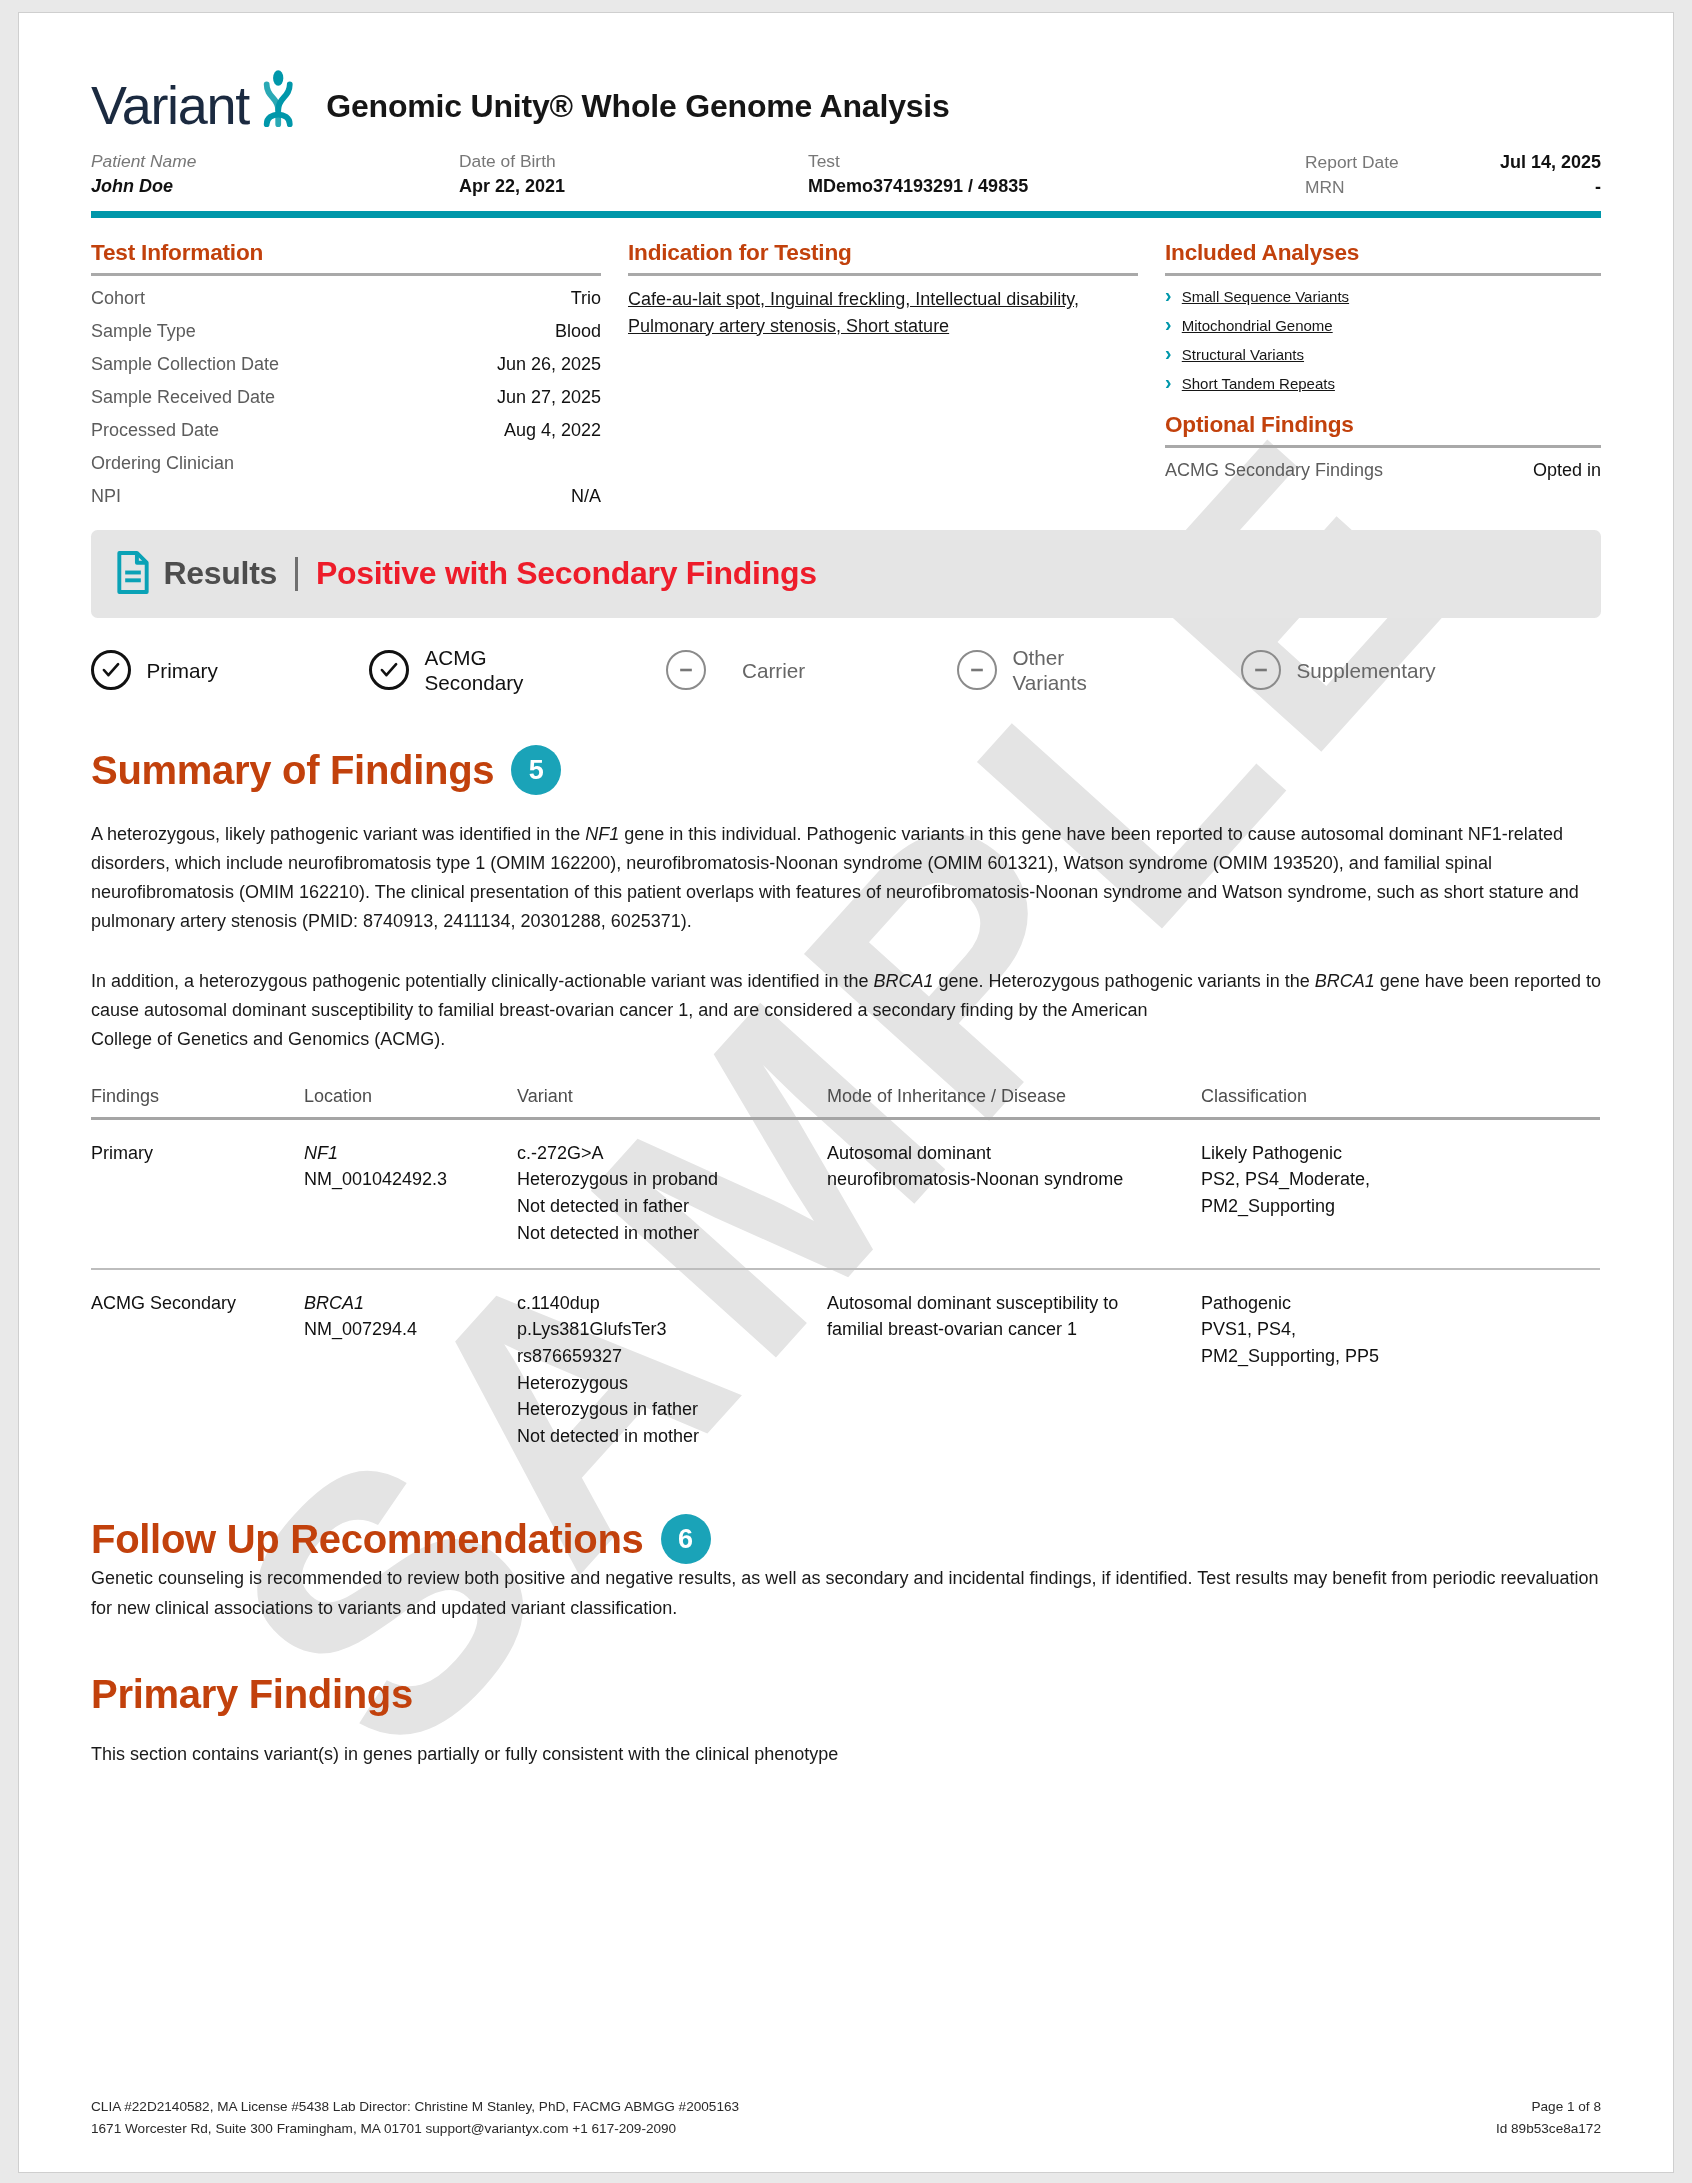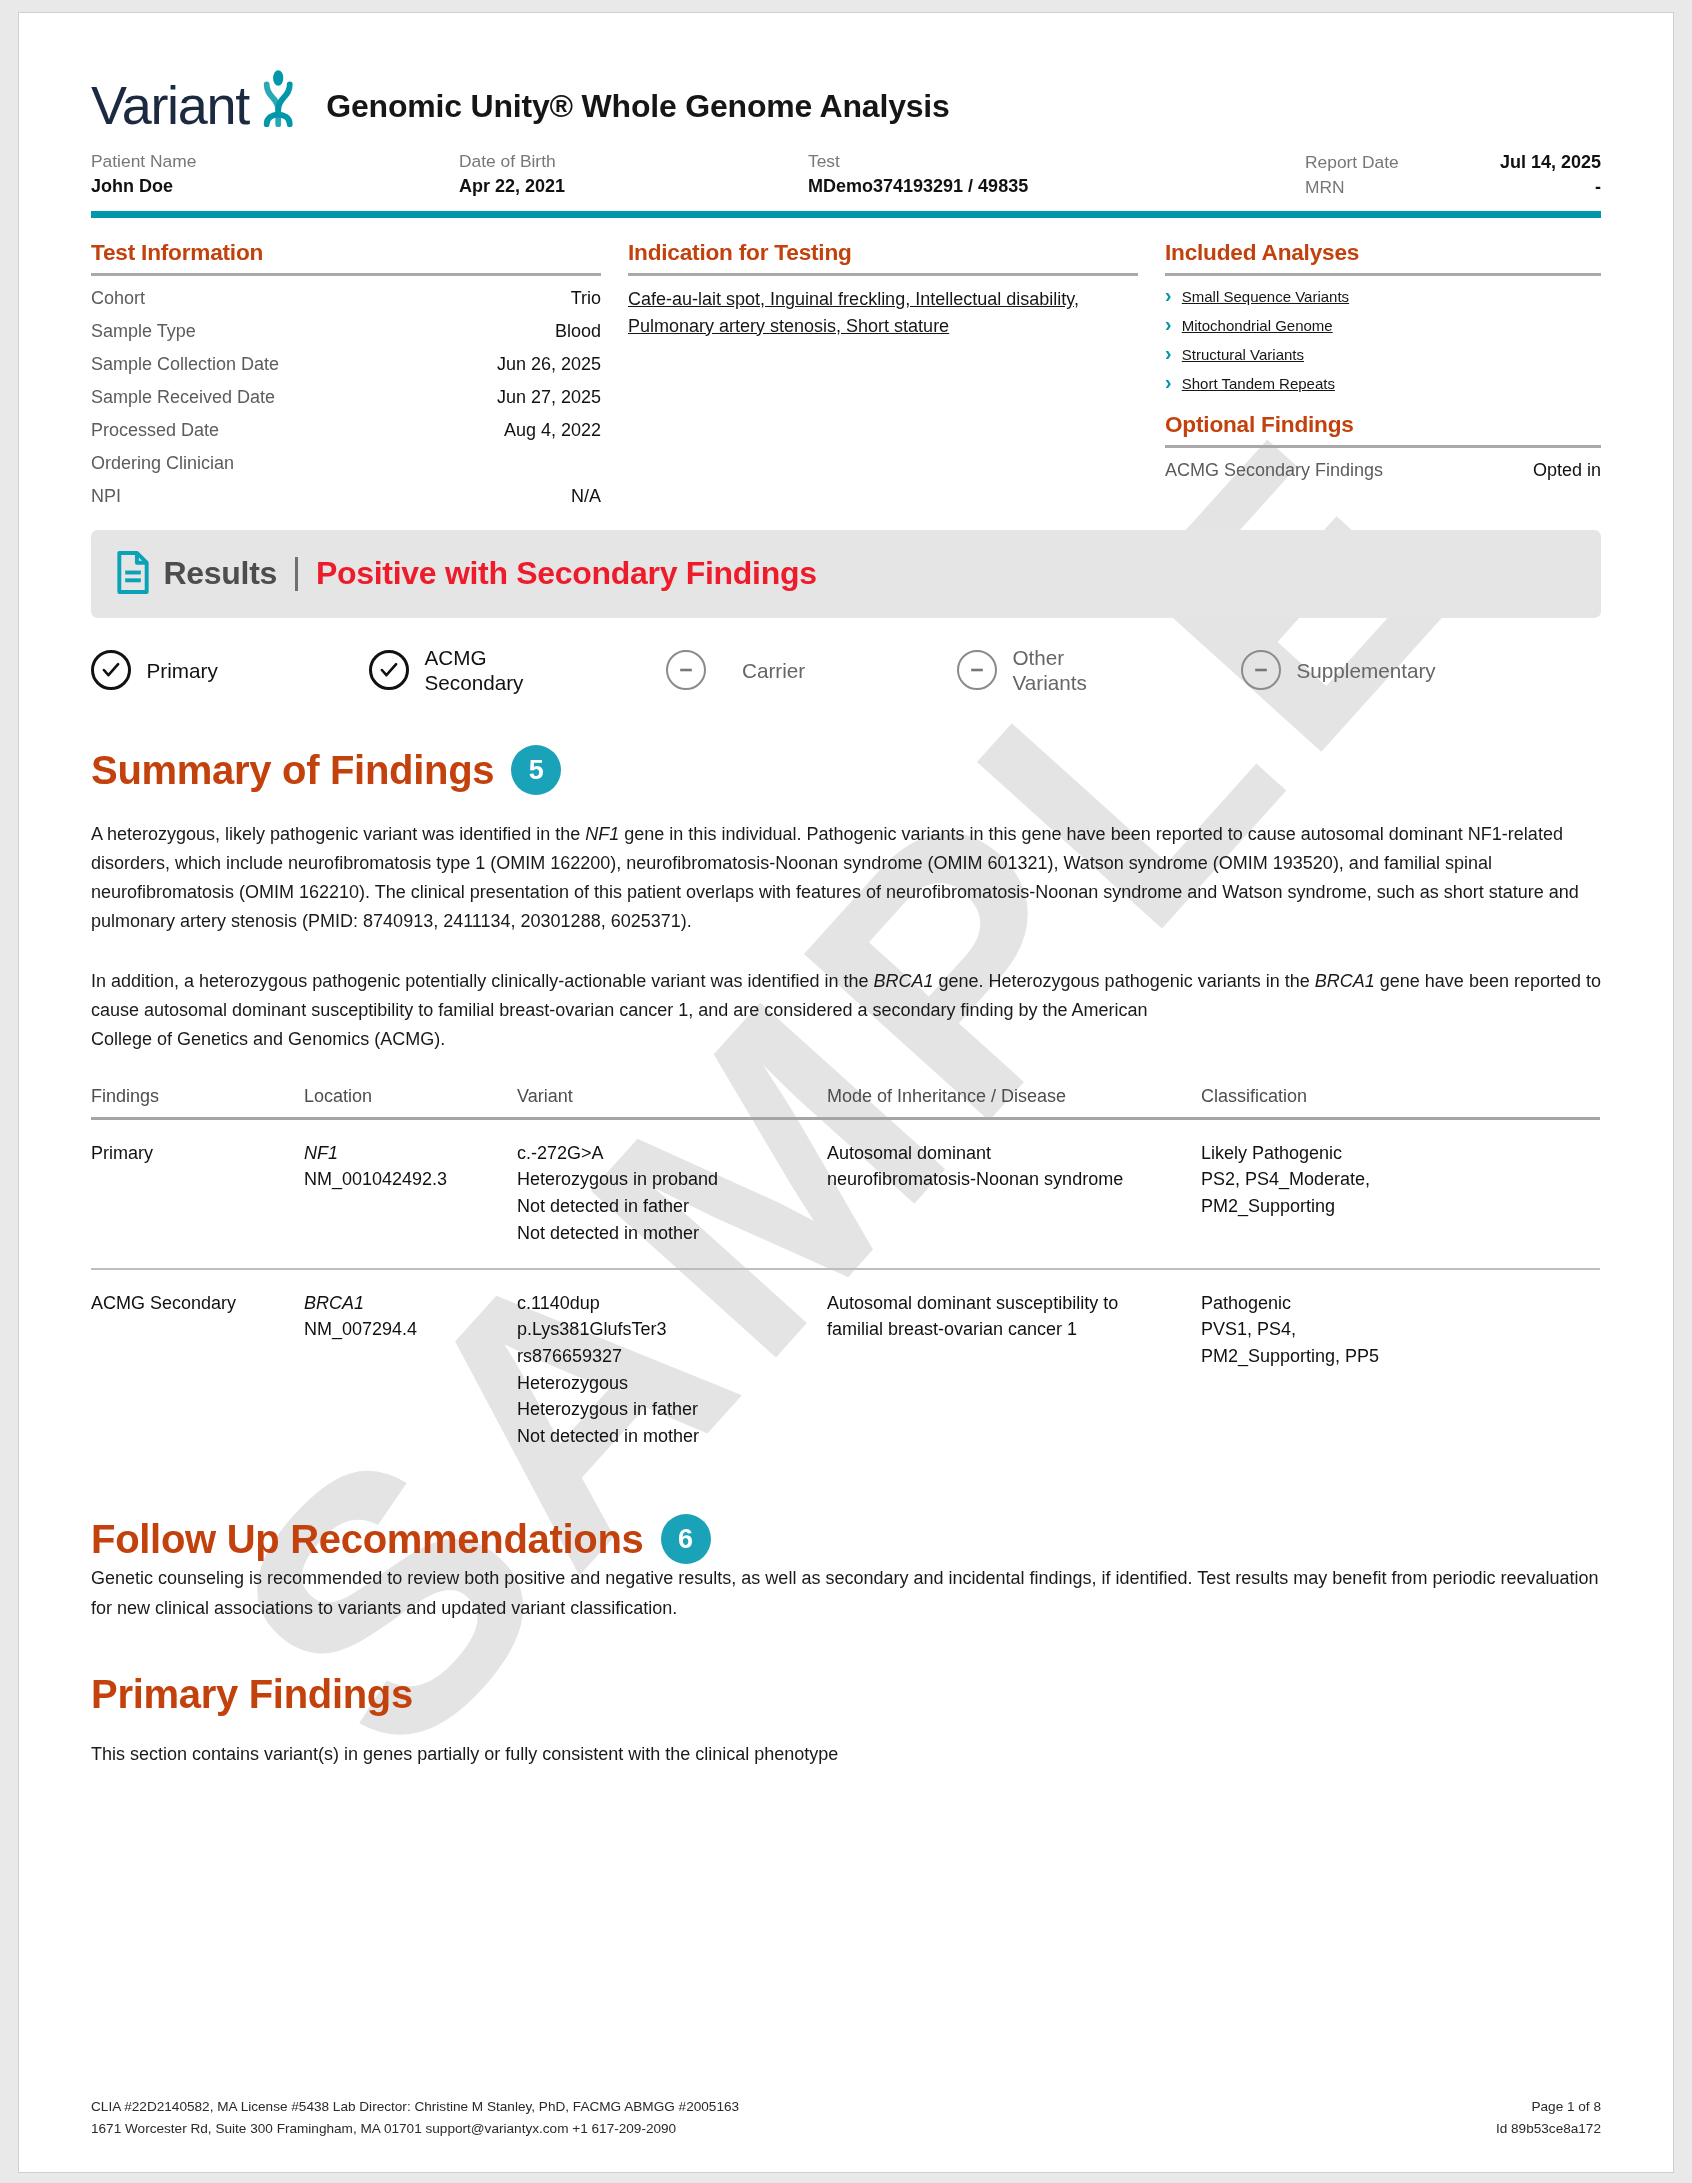--- a/index.html
+++ b/index.html
@@ -68,21 +68,21 @@
     letter-spacing: -0.2px;
     margin-top: 44px;
   }
 
   
   .patient-strip {
     display: flex;
     margin-top: 19.4px;
   }
   .pcol { }
-  .pcol-1 { width: 368px; }
+  .pcol-1 { width: 368px; font-style: italic; }
   .pcol-2 { width: 349px; }
   .pcol-3 { width: 497px; }
   .pcol-4 { flex: 1; }
 
   .plabel {
     font-size: 17.4px;
     color: #777777;
     line-height: 1.34;
   }
   .pvalue {

